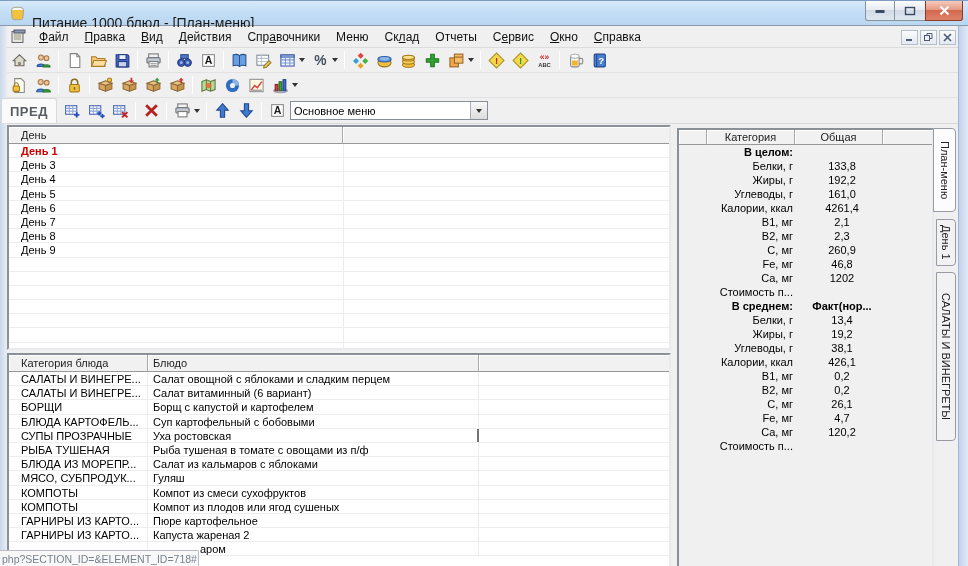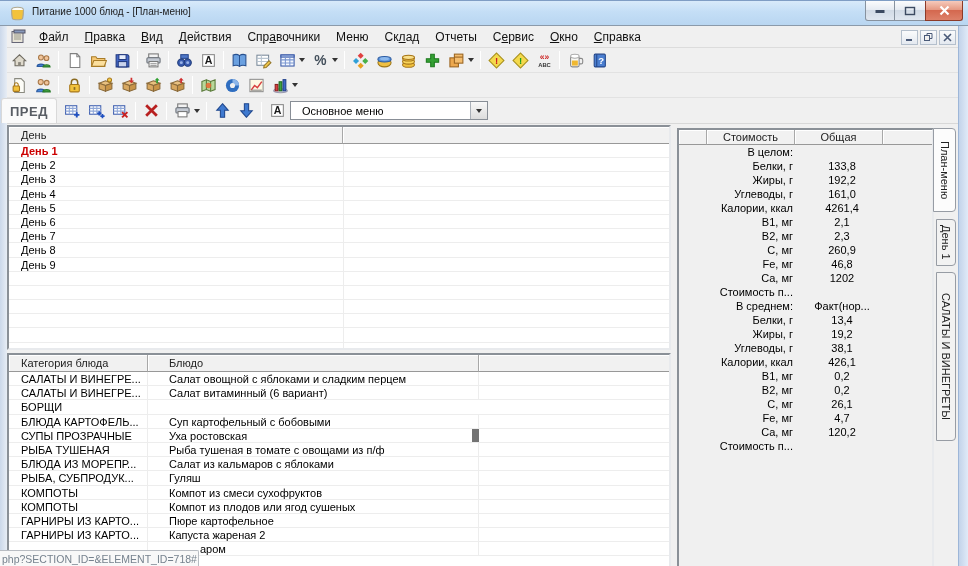--- a/index.html
+++ b/index.html
@@ -1,20 +1,20 @@
 <!DOCTYPE html>
 <html><head>
 <meta charset="utf-8">
 <style>
 *{margin:0;padding:0;box-sizing:border-box;}
 html,body{width:968px;height:566px;overflow:hidden;font-family:"Liberation Sans",sans-serif;background:#f0f0f0;}
 .window{position:absolute;inset:0;background:#f0f0f0;}
 .titlebar{position:absolute;left:0;top:0;right:0;height:26px;background:linear-gradient(#d8eafa,#c4def6 45%,#b9d6f1);border-top:1px solid #7f9dc4;border-bottom:1px solid #8b9aaa;}
 .app-icon{position:absolute;left:9px;top:4px;width:17px;height:17px;}
-.title-text{position:absolute;left:32px;top:5px;font-size:10px;color:#1a1a1a;}
+.title-text{position:absolute;left:32px;top:14px;font-size:14px;color:#1a1a1a;}
 .win-btns{position:absolute;top:0;right:5px;display:flex;}
 .wbtn{height:20px;border:1px solid #87929f;border-top:none;display:flex;align-items:center;justify-content:center;background:linear-gradient(#fbfcfd,#e6ebf2 45%,#d2dbe6 50%,#e0e7f0);}
 .wbtn.min{width:30px;border-radius:0 0 0 3px;}
 .wbtn.max{width:30px;border-left:none;border-right:none;}
 .wbtn.close{width:38px;border-radius:0 0 3px 0;background:linear-gradient(#f6cabb,#e69a84 45%,#d4684f 50%,#dd8069);border-color:#8c3a28;}
 .border-left{position:absolute;left:0;top:26px;bottom:0;width:7px;background:linear-gradient(90deg,#cbd8ea,#e7edf5);}
 .border-right{position:absolute;right:0;top:26px;bottom:0;width:10px;background:linear-gradient(90deg,#c3d3ea,#e0eaf8);border-left:1px solid #9db6d8;}
 .menubar{position:absolute;left:7px;right:10px;top:27px;height:21px;background:#f0f0f0;border-bottom:1px solid #dcdcdc;font-size:12px;}
 .mdi-icon{position:absolute;left:3px;top:2px;}
 .menu-items{position:absolute;left:24px;top:0;height:100%;display:flex;align-items:center;}
@@ -24,41 +24,41 @@
 .tbrow{position:absolute;left:7px;right:10px;height:25px;background:#f0f0f0;border-bottom:1px solid #e2e2e2;display:flex;align-items:center;}
 #tb1{top:48px;}
 #tb2{top:73px;}
 .row3{position:absolute;left:7px;right:10px;top:98px;height:25px;background:#f0f0f0;}
 #tb3{position:absolute;left:53px;top:0;height:25px;display:flex;align-items:center;}
 .tb-btn{width:24px;height:22px;display:flex;align-items:center;justify-content:center;}
 .tb-sep{width:1px;height:18px;background:#c9c9c9;border-right:1px solid #fff;margin:0 3px;}
 .dd{width:0;height:0;border-left:3px solid transparent;border-right:3px solid transparent;border-top:4px solid #333;margin:0 3px 0 0;}
 .pred-tab{position:absolute;left:-6px;top:0;width:56px;height:25px;background:#fafafa;border:1px solid #d9d9d9;border-bottom:none;border-radius:3px 3px 0 0;display:flex;align-items:center;justify-content:center;font-size:13px;font-weight:bold;color:#585d64;letter-spacing:0.5px;}
 .combo{position:absolute;left:283px;top:3px;width:198px;height:19px;background:#fff;border:1px solid #888e96;display:flex;align-items:center;font-size:11px;}
-.combo-text{flex:1;padding-left:11px;color:#000;}
+.combo-text{flex:1;padding-left:3px;color:#000;}
 .combo-btn{width:17px;height:17px;background:linear-gradient(#f8f8f8,#dcdcdc);border-left:1px solid #aab0b8;display:flex;align-items:center;justify-content:center;}
 .combo-btn .dd{margin:0;}
 .content{position:absolute;left:7px;right:10px;top:123px;bottom:0;background:#f0f0f0;border-top:1px solid #d8d8d8;}
 .panel{position:absolute;background:#fff;border:2px solid;border-color:#8a9097 #e8eaed #e8eaed #8a9097;}
 .day-panel{left:0px;top:1px;width:664px;height:225px;}
 .dish-panel{left:0px;top:229px;width:664px;height:214px;border-bottom:none;}
 .right-panel{left:670px;top:4px;width:257px;height:439px;background:#f0f0f0;border-bottom:none;}
 .grid-header{position:absolute;left:0;top:0;right:0;height:17px;display:flex;}
 .hcell{background:#f1f1f1;border-right:1px solid #a8a8a8;border-bottom:1px solid #989898;box-shadow:inset 1px 1px 0 #fff;font-size:11px;line-height:16px;padding-left:12px;color:#222;overflow:hidden;white-space:nowrap;}
 .rows{position:absolute;top:17px;left:0;right:0;bottom:0;overflow:hidden;}
 .drow{height:14.2px;line-height:14px;font-size:11px;border-bottom:1px solid #ededed;display:flex;overflow:hidden;}
 .cell{overflow:hidden;white-space:nowrap;}
 .pad12{padding-left:12px;}
-.pad5{padding-left:21px;}
+.pad5{padding-left:5px;}
 .sel{color:#cc0000;font-weight:bold;}
 .colsep{position:absolute;top:0;bottom:0;width:1px;background:#ededed;}
 .nrow{height:14px;line-height:14px;font-size:11px;display:flex;overflow:hidden;}
 .nlabel{width:114px;text-align:right;overflow:hidden;white-space:nowrap;}
 .nvalue{width:90px;text-align:center;margin-left:4px;overflow:hidden;white-space:nowrap;}
-.bold{font-weight:normal;}
+.bold{font-weight:bold;}
 .nrows{position:absolute;top:15px;left:0;right:0;bottom:0;overflow:hidden;}
 .nheader{height:15px;}
 .nheader .hcell{line-height:14px;padding-left:0;}
 .side-tab{position:absolute;writing-mode:vertical-rl;font-size:11px;color:#222;background:#f2f2f2;border:1px solid #979ca4;border-radius:0 4px 4px 0;display:flex;align-items:center;justify-content:center;overflow:hidden;}
 .st0{left:933px;top:128px;width:23px;height:84px;background:#fcfcfc;}
 .st1{left:936px;top:219px;width:20px;height:47px;}
 .st2{left:936px;top:272px;width:20px;height:169px;}
 .status-tip{position:absolute;left:0;top:550px;width:199px;height:16px;background:#f8f8f8;border:1px solid #b8bcc2;border-left:none;border-bottom:none;border-radius:0 2px 0 0;font-size:10.5px;color:#76828e;padding:2px 0 0 2px;z-index:50;overflow:hidden;white-space:nowrap;}
 u{text-decoration:underline;}
 </style>
@@ -535,24 +535,20 @@
       <div class="grid-header">
         <div class="hcell" style="width:334px">День</div>
         <div class="hcell" style="flex:1;border-right:none"></div>
       </div>
       <div class="rows" id="day-rows">
           <div class="drow sel">
             <span class="cell pad12" style="width:334px">День 1</span>
             <span class="cell" style="flex:1"></span>
           </div>
           <div class="drow">
-            <span class="cell pad12" style="width:334px">День 2</span>
-            <span class="cell" style="flex:1"></span>
-          </div>
-          <div class="drow">
             <span class="cell pad12" style="width:334px">День 3</span>
             <span class="cell" style="flex:1"></span>
           </div>
           <div class="drow">
             <span class="cell pad12" style="width:334px">День 4</span>
             <span class="cell" style="flex:1"></span>
           </div>
           <div class="drow">
             <span class="cell pad12" style="width:334px">День 5</span>
             <span class="cell" style="flex:1"></span>
@@ -611,44 +607,45 @@
             <span class="cell pad5" style="width:331px;border-right:1px solid #ededed">Салат овощной с яблоками и сладким перцем</span>
             <span class="cell" style="flex:1"></span>
           </div>
           <div class="drow">
             <span class="cell pad12" style="width:139px;border-right:1px solid #ededed">САЛАТЫ И ВИНЕГРЕ...</span>
             <span class="cell pad5" style="width:331px;border-right:1px solid #ededed">Салат витаминный (6 вариант)</span>
             <span class="cell" style="flex:1"></span>
           </div>
           <div class="drow">
             <span class="cell pad12" style="width:139px;border-right:1px solid #ededed">БОРЩИ</span>
+            <span class="cell pad5" style="width:331px;border-right:1px solid #ededed">Борщ с капустой и картофелем</span>
             <span class="cell" style="flex:1"></span>
           </div>
           <div class="drow">
             <span class="cell pad12" style="width:139px;border-right:1px solid #ededed">БЛЮДА КАРТОФЕЛЬ...</span>
             <span class="cell pad5" style="width:331px;border-right:1px solid #ededed">Суп картофельный с бобовыми</span>
             <span class="cell" style="flex:1"></span>
           </div>
           <div class="drow">
             <span class="cell pad12" style="width:139px;border-right:1px solid #ededed">СУПЫ ПРОЗРАЧНЫЕ</span>
-            <span class="cell pad5" style="width:331px;border-right:7px solid #737373">Уха ростовская</span>
+            <span class="cell pad5" style="width:331px;border-right:2px solid #737373">Уха ростовская</span>
             <span class="cell" style="flex:1"></span>
           </div>
           <div class="drow">
             <span class="cell pad12" style="width:139px;border-right:1px solid #ededed">РЫБА ТУШЕНАЯ</span>
             <span class="cell pad5" style="width:331px;border-right:1px solid #ededed">Рыба тушеная в томате с овощами из п/ф</span>
             <span class="cell" style="flex:1"></span>
           </div>
           <div class="drow">
             <span class="cell pad12" style="width:139px;border-right:1px solid #ededed">БЛЮДА ИЗ МОРЕПР...</span>
             <span class="cell pad5" style="width:331px;border-right:1px solid #ededed">Салат из кальмаров с яблоками</span>
             <span class="cell" style="flex:1"></span>
           </div>
           <div class="drow">
-            <span class="cell pad12" style="width:139px;border-right:1px solid #ededed">РЫБА, СУБПРОДУК...</span>
+            <span class="cell pad12" style="width:139px;border-right:1px solid #ededed">МЯСО, СУБПРОДУК...</span>
             <span class="cell pad5" style="width:331px;border-right:1px solid #ededed">Гуляш</span>
             <span class="cell" style="flex:1"></span>
           </div>
           <div class="drow">
             <span class="cell pad12" style="width:139px;border-right:1px solid #ededed">КОМПОТЫ</span>
             <span class="cell pad5" style="width:331px;border-right:1px solid #ededed">Компот из смеси сухофруктов</span>
             <span class="cell" style="flex:1"></span>
           </div>
           <div class="drow">
             <span class="cell pad12" style="width:139px;border-right:1px solid #ededed">КОМПОТЫ</span>
@@ -668,21 +665,21 @@
           <div class="drow">
             <span class="cell" style="width:139px;border-right:1px solid #ededed"></span>
             <span class="cell" style="width:331px;border-right:1px solid #ededed;padding-left:52px">аром</span>
             <span class="cell" style="flex:1"></span>
           </div>
         </div>
     </div>
     <div class="panel right-panel">
       <div class="grid-header nheader">
         <div class="hcell" style="width:28px"></div>
-        <div class="hcell" style="width:88px;text-align:center">Стоимость</div>
+        <div class="hcell" style="width:88px;text-align:center">Категория</div>
         <div class="hcell" style="width:88px;text-align:center">Общая</div>
         <div class="hcell" style="flex:1;border-right:none"></div>
       </div>
       <div class="nrows" id="nutr-rows">
           <div class="nrow">
             <span class="nlabel bold">В целом:</span>
             <span class="nvalue bold"></span>
           </div>
           <div class="nrow">
             <span class="nlabel">Белки, г</span>

